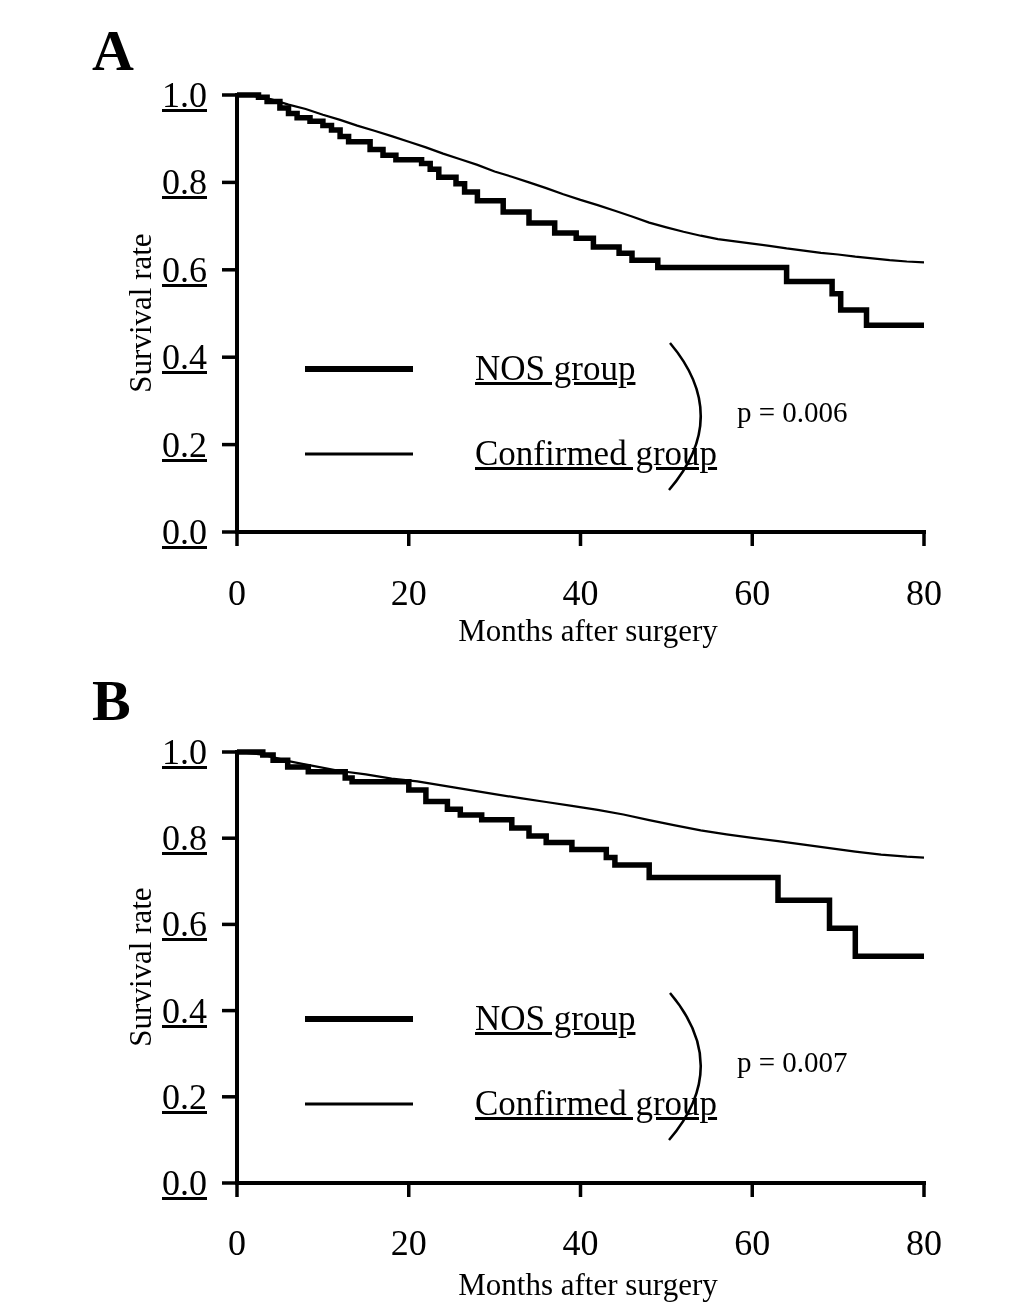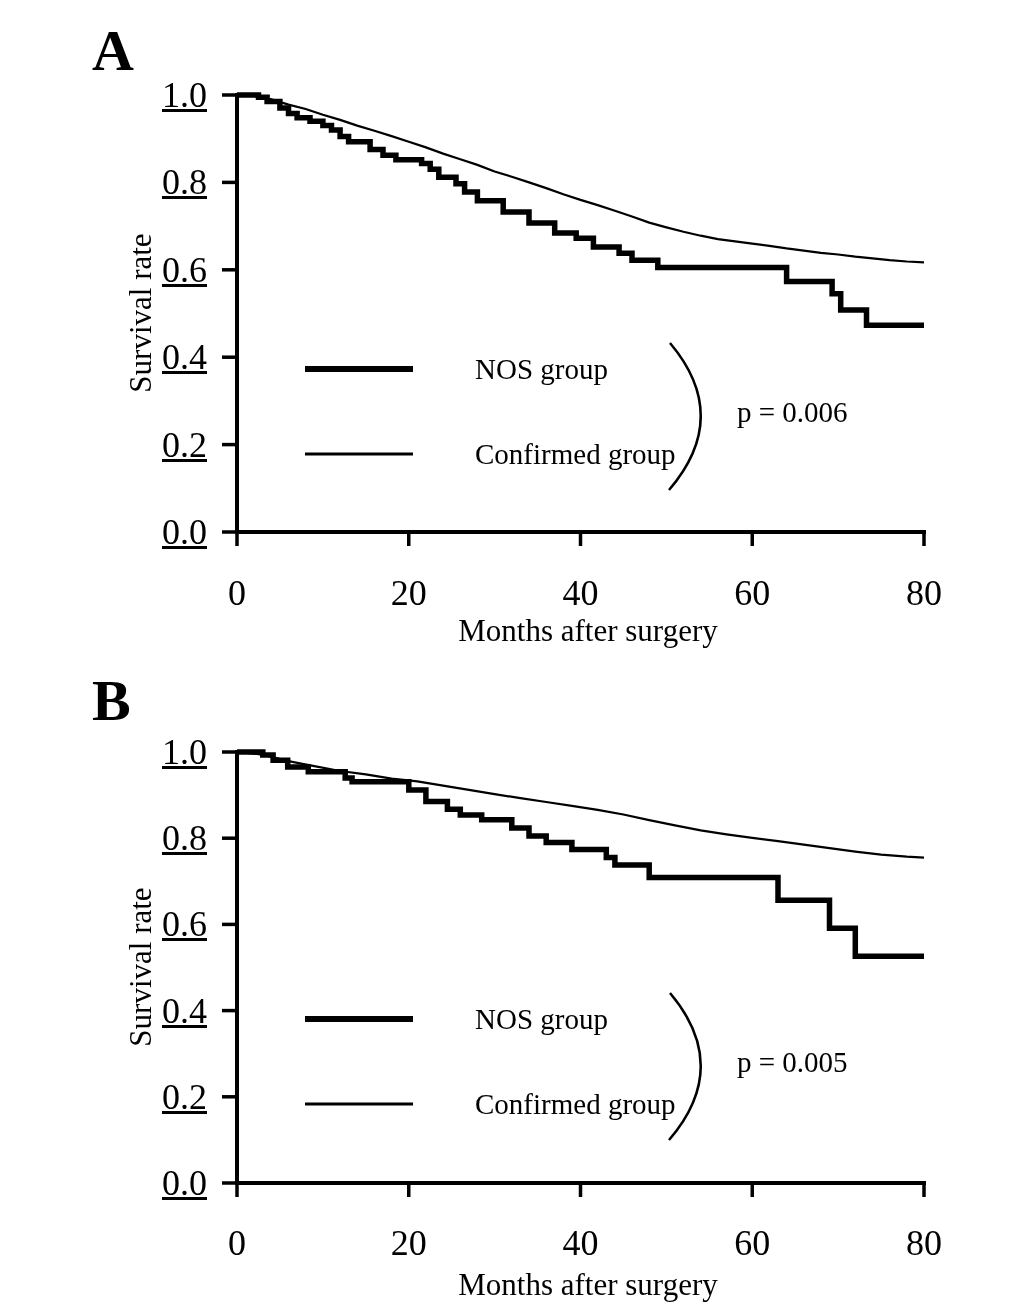--- a/index.html
+++ b/index.html
@@ -3,21 +3,21 @@
 <meta charset="utf-8">
 <style>
   html,body{margin:0;padding:0;background:#ffffff;}
   #fig{position:relative;width:1033px;height:1315px;background:#ffffff;overflow:hidden;
        font-family:"Liberation Serif","DejaVu Serif",serif;color:#000;}
   #chart{position:absolute;left:0;top:0;}
   .abs{position:absolute;white-space:nowrap;}
   .panel-letter{font-size:58px;font-weight:700;line-height:1;}
   .y-title{font-size:31px;transform:translate(-50%,-50%) rotate(-90deg);transform-origin:center;}
   .x-title{font-size:31px;transform:translate(-50%,-50%);margin-left:18px;}
-  .legend-label{font-size:29px;transform:translateY(-50%);}
+  .legend-label{font-size:35px;transform:translateY(-50%);text-decoration:underline;}
   .p-value{font-size:29px;transform:translateY(-50%);}
   .ytick-label{font-size:36px;width:92px;text-align:right;transform:translateY(-50%);text-decoration:underline;}
   .xtick-label{font-size:36px;width:90px;text-align:center;transform:translateX(-50%);}
 </style>
 </head>
 <body>
 
 <div id="fig">
   <svg id="chart" width="1033" height="1315" viewBox="0 0 1033 1315">
       <line x1="237" y1="93" x2="237" y2="534" stroke-width="4" stroke="#000000" fill="none"></line>
@@ -65,21 +65,21 @@
   <div class="abs y-title" style="left:141px;top:967px">Survival rate</div>
   <div class="abs x-title" style="left:570px;top:631px">Months after surgery</div>
   <div class="abs x-title" style="left:570px;top:1285px">Months after surgery</div>
 
   <div class="abs legend-label" style="left:475px;top:369px">NOS group</div>
   <div class="abs legend-label" style="left:475px;top:454px">Confirmed group</div>
   <div class="abs legend-label" style="left:475px;top:1019px">NOS group</div>
   <div class="abs legend-label" style="left:475px;top:1104px">Confirmed group</div>
 
   <div class="abs p-value" style="left:737px;top:412px">p = 0.006</div>
-  <div class="abs p-value" style="left:737px;top:1062px">p = 0.005</div>
+  <div class="abs p-value" style="left:737px;top:1062px">p = 0.007</div>
 <div class="abs ytick-label" style="left: 115px; top: 95px;">1.0</div>
     <div class="abs ytick-label" style="left: 115px; top: 182.4px;">0.8</div>
     <div class="abs ytick-label" style="left: 115px; top: 269.8px;">0.6</div>
     <div class="abs ytick-label" style="left: 115px; top: 357.2px;">0.4</div>
     <div class="abs ytick-label" style="left: 115px; top: 444.6px;">0.2</div>
     <div class="abs ytick-label" style="left: 115px; top: 532px;">0.0</div>
     <div class="abs xtick-label" style="left: 237px; top: 572px;">0</div>
     <div class="abs xtick-label" style="left: 408.75px; top: 572px;">20</div>
     <div class="abs xtick-label" style="left: 580.5px; top: 572px;">40</div>
     <div class="abs xtick-label" style="left: 752.25px; top: 572px;">60</div>

